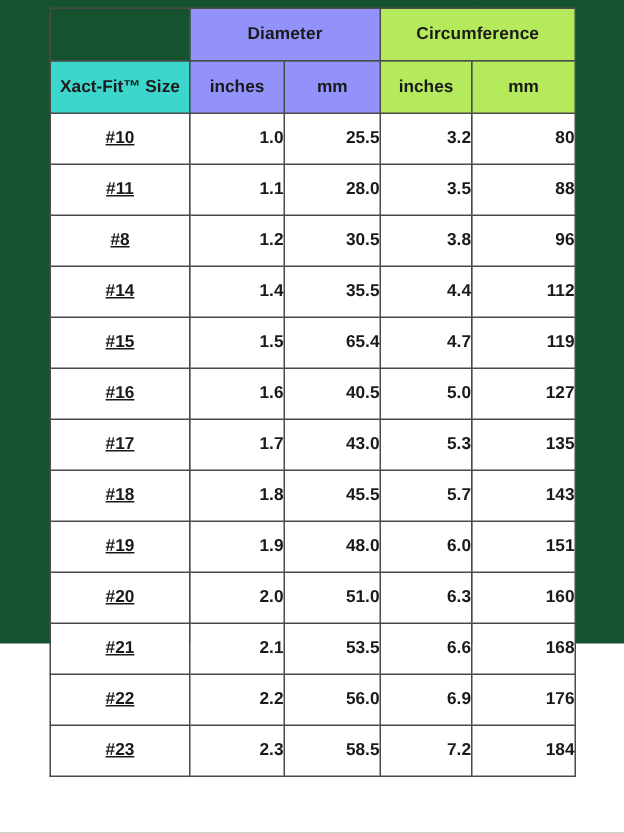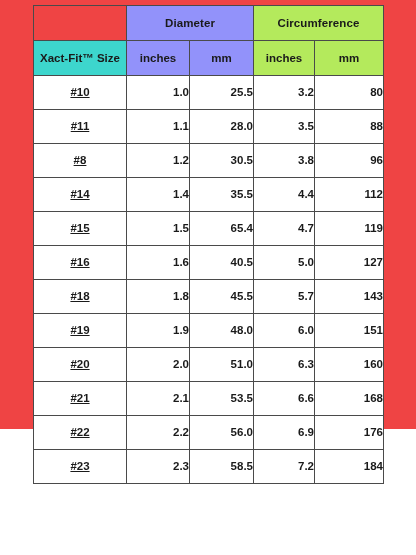--- a/index.html
+++ b/index.html
@@ -12,21 +12,21 @@
     height: 555px;
     font-family: "Liberation Sans", sans-serif;
     color: #1a1a1a;
     overflow: hidden;
   }
 
   .sheet {
     position: relative;
     width: 416px;
     height: 429px;
-    background: #ef4444;
+    background: #14532d;
   }
 
   table.size-chart {
     position: absolute;
     left: 33px;
     top: 5px;
     width: 350px;
     border-collapse: collapse;
     table-layout: fixed;
   }
@@ -167,20 +167,27 @@
           <td class="cell-num">119</td>
         </tr>
         <tr class="data-row">
           <td class="cell-size"><a class="size-link">#16</a></td>
           <td class="cell-num">1.6</td>
           <td class="cell-num">40.5</td>
           <td class="cell-num">5.0</td>
           <td class="cell-num">127</td>
         </tr>
         <tr class="data-row">
+          <td class="cell-size"><a class="size-link">#17</a></td>
+          <td class="cell-num">1.7</td>
+          <td class="cell-num">43.0</td>
+          <td class="cell-num">5.3</td>
+          <td class="cell-num">135</td>
+        </tr>
+        <tr class="data-row">
           <td class="cell-size"><a class="size-link">#18</a></td>
           <td class="cell-num">1.8</td>
           <td class="cell-num">45.5</td>
           <td class="cell-num">5.7</td>
           <td class="cell-num">143</td>
         </tr>
         <tr class="data-row">
           <td class="cell-size"><a class="size-link">#19</a></td>
           <td class="cell-num">1.9</td>
           <td class="cell-num">48.0</td>

